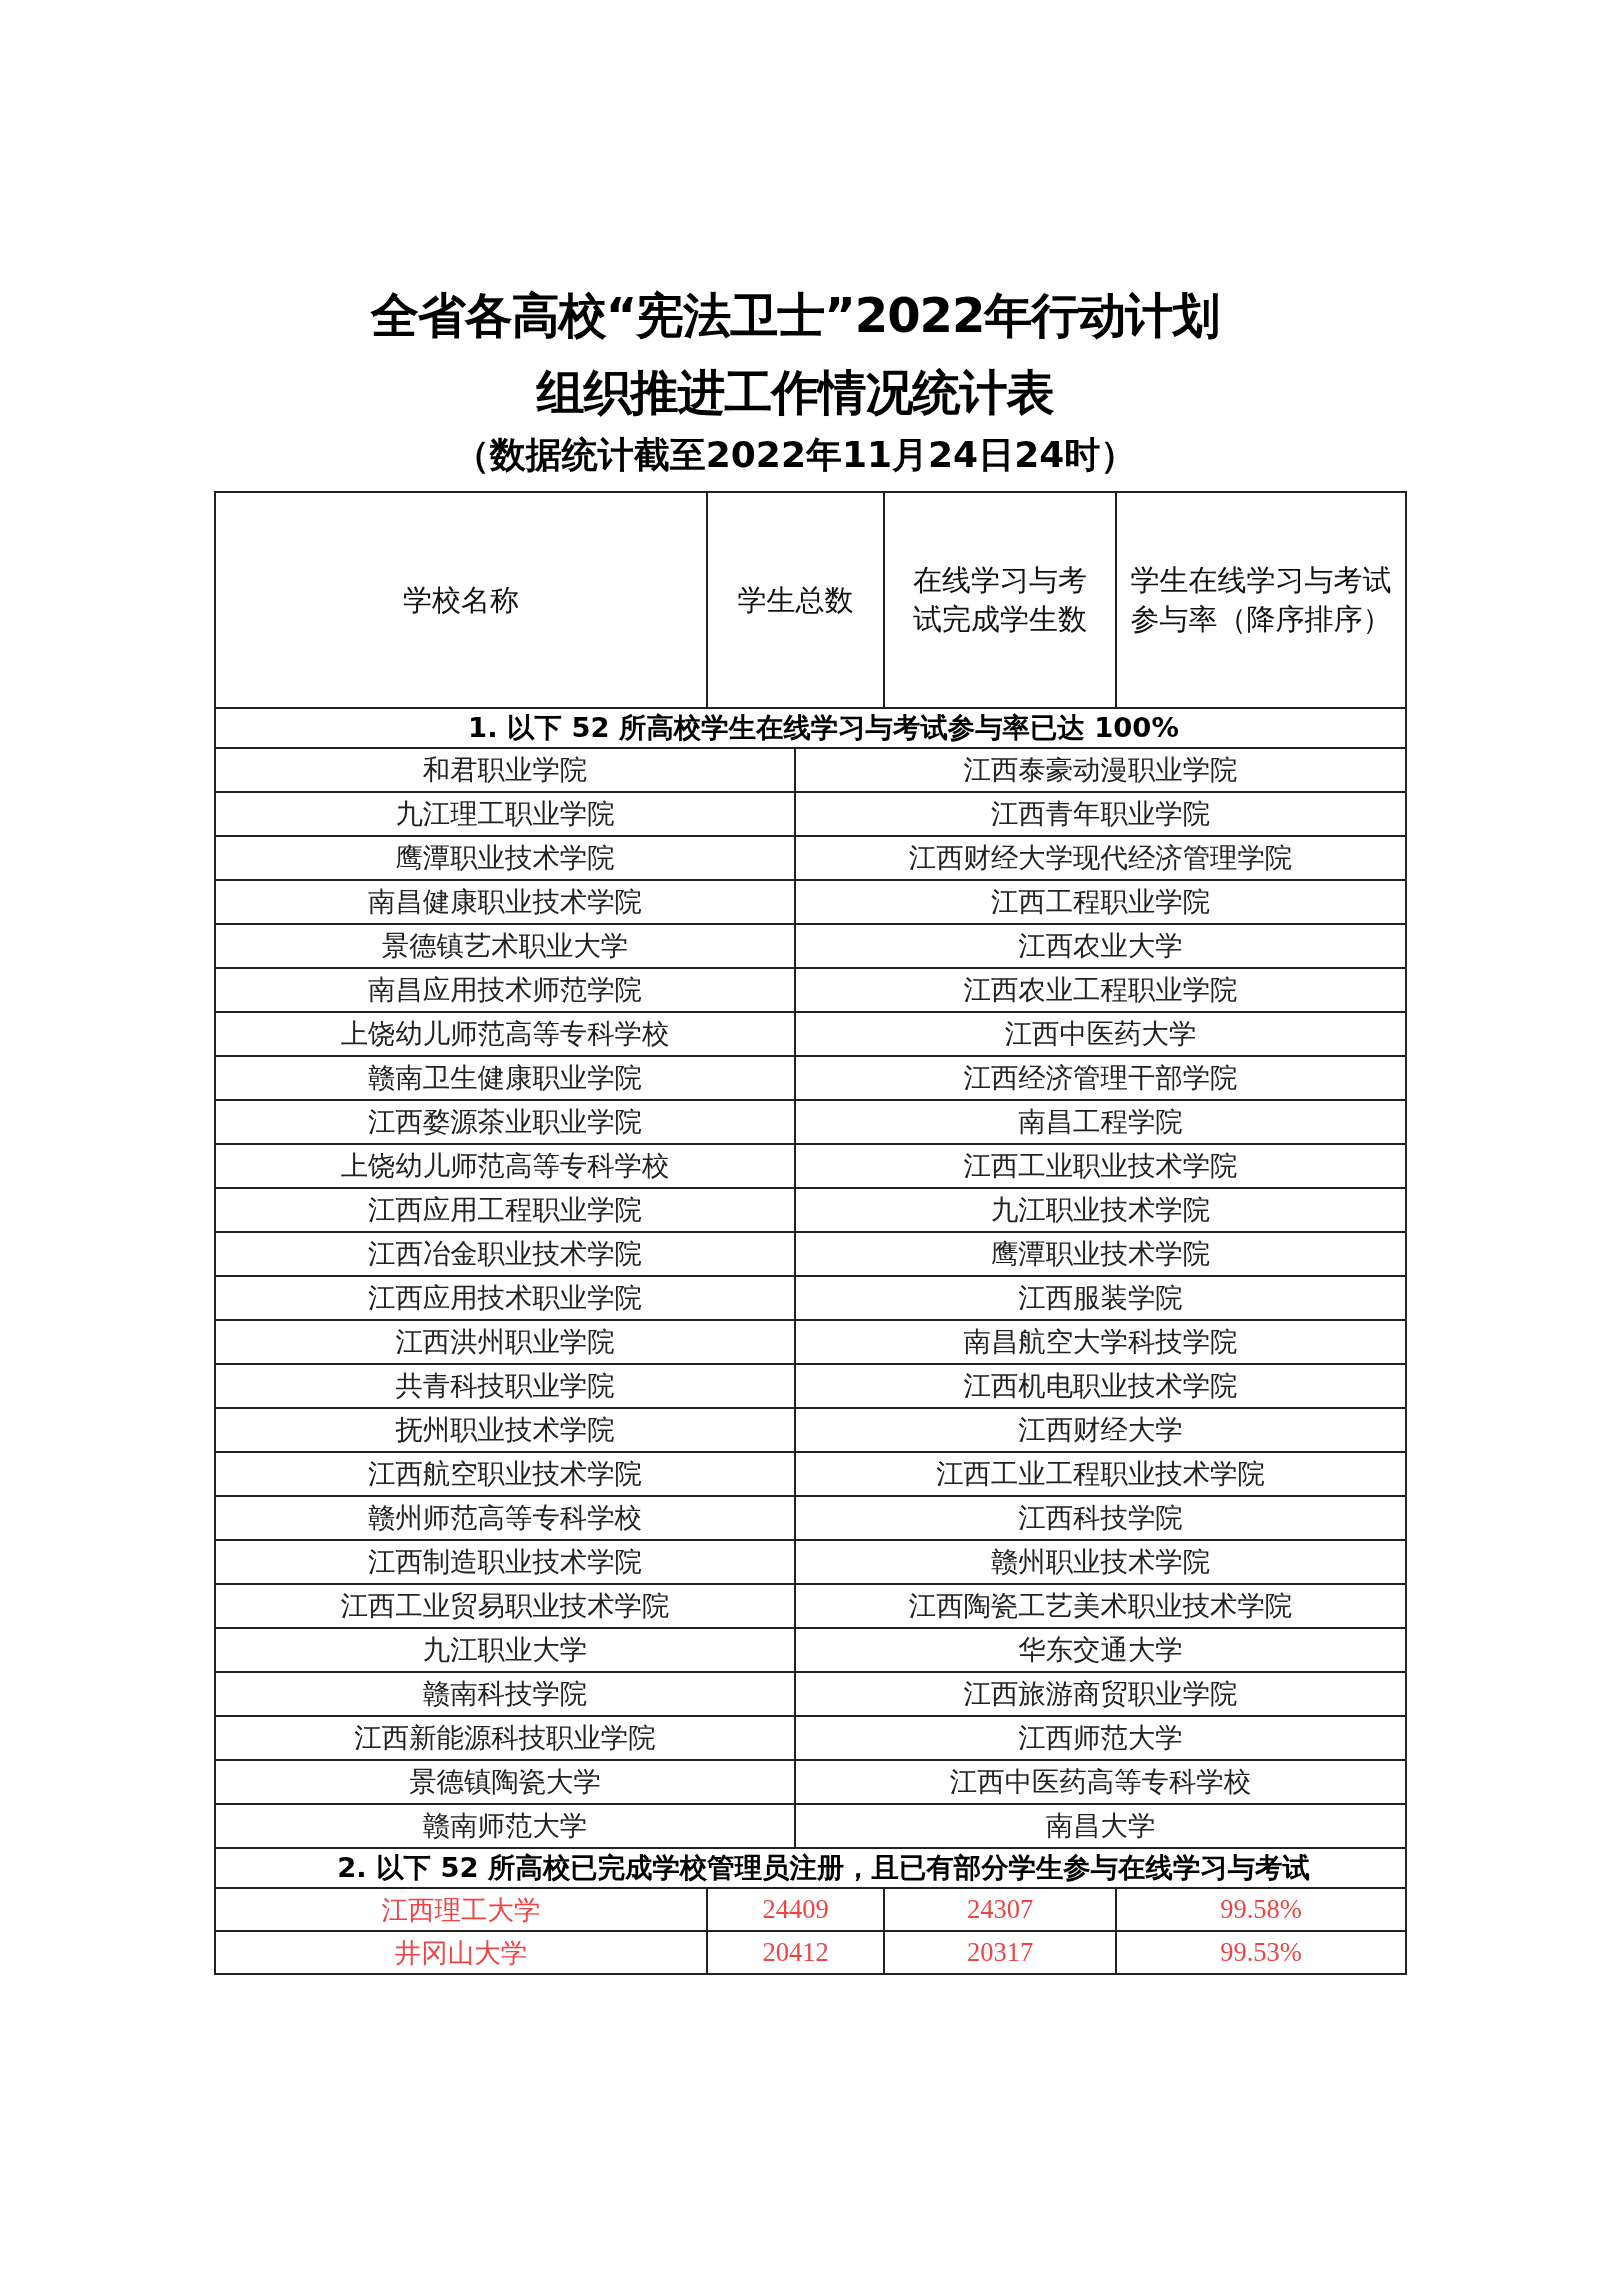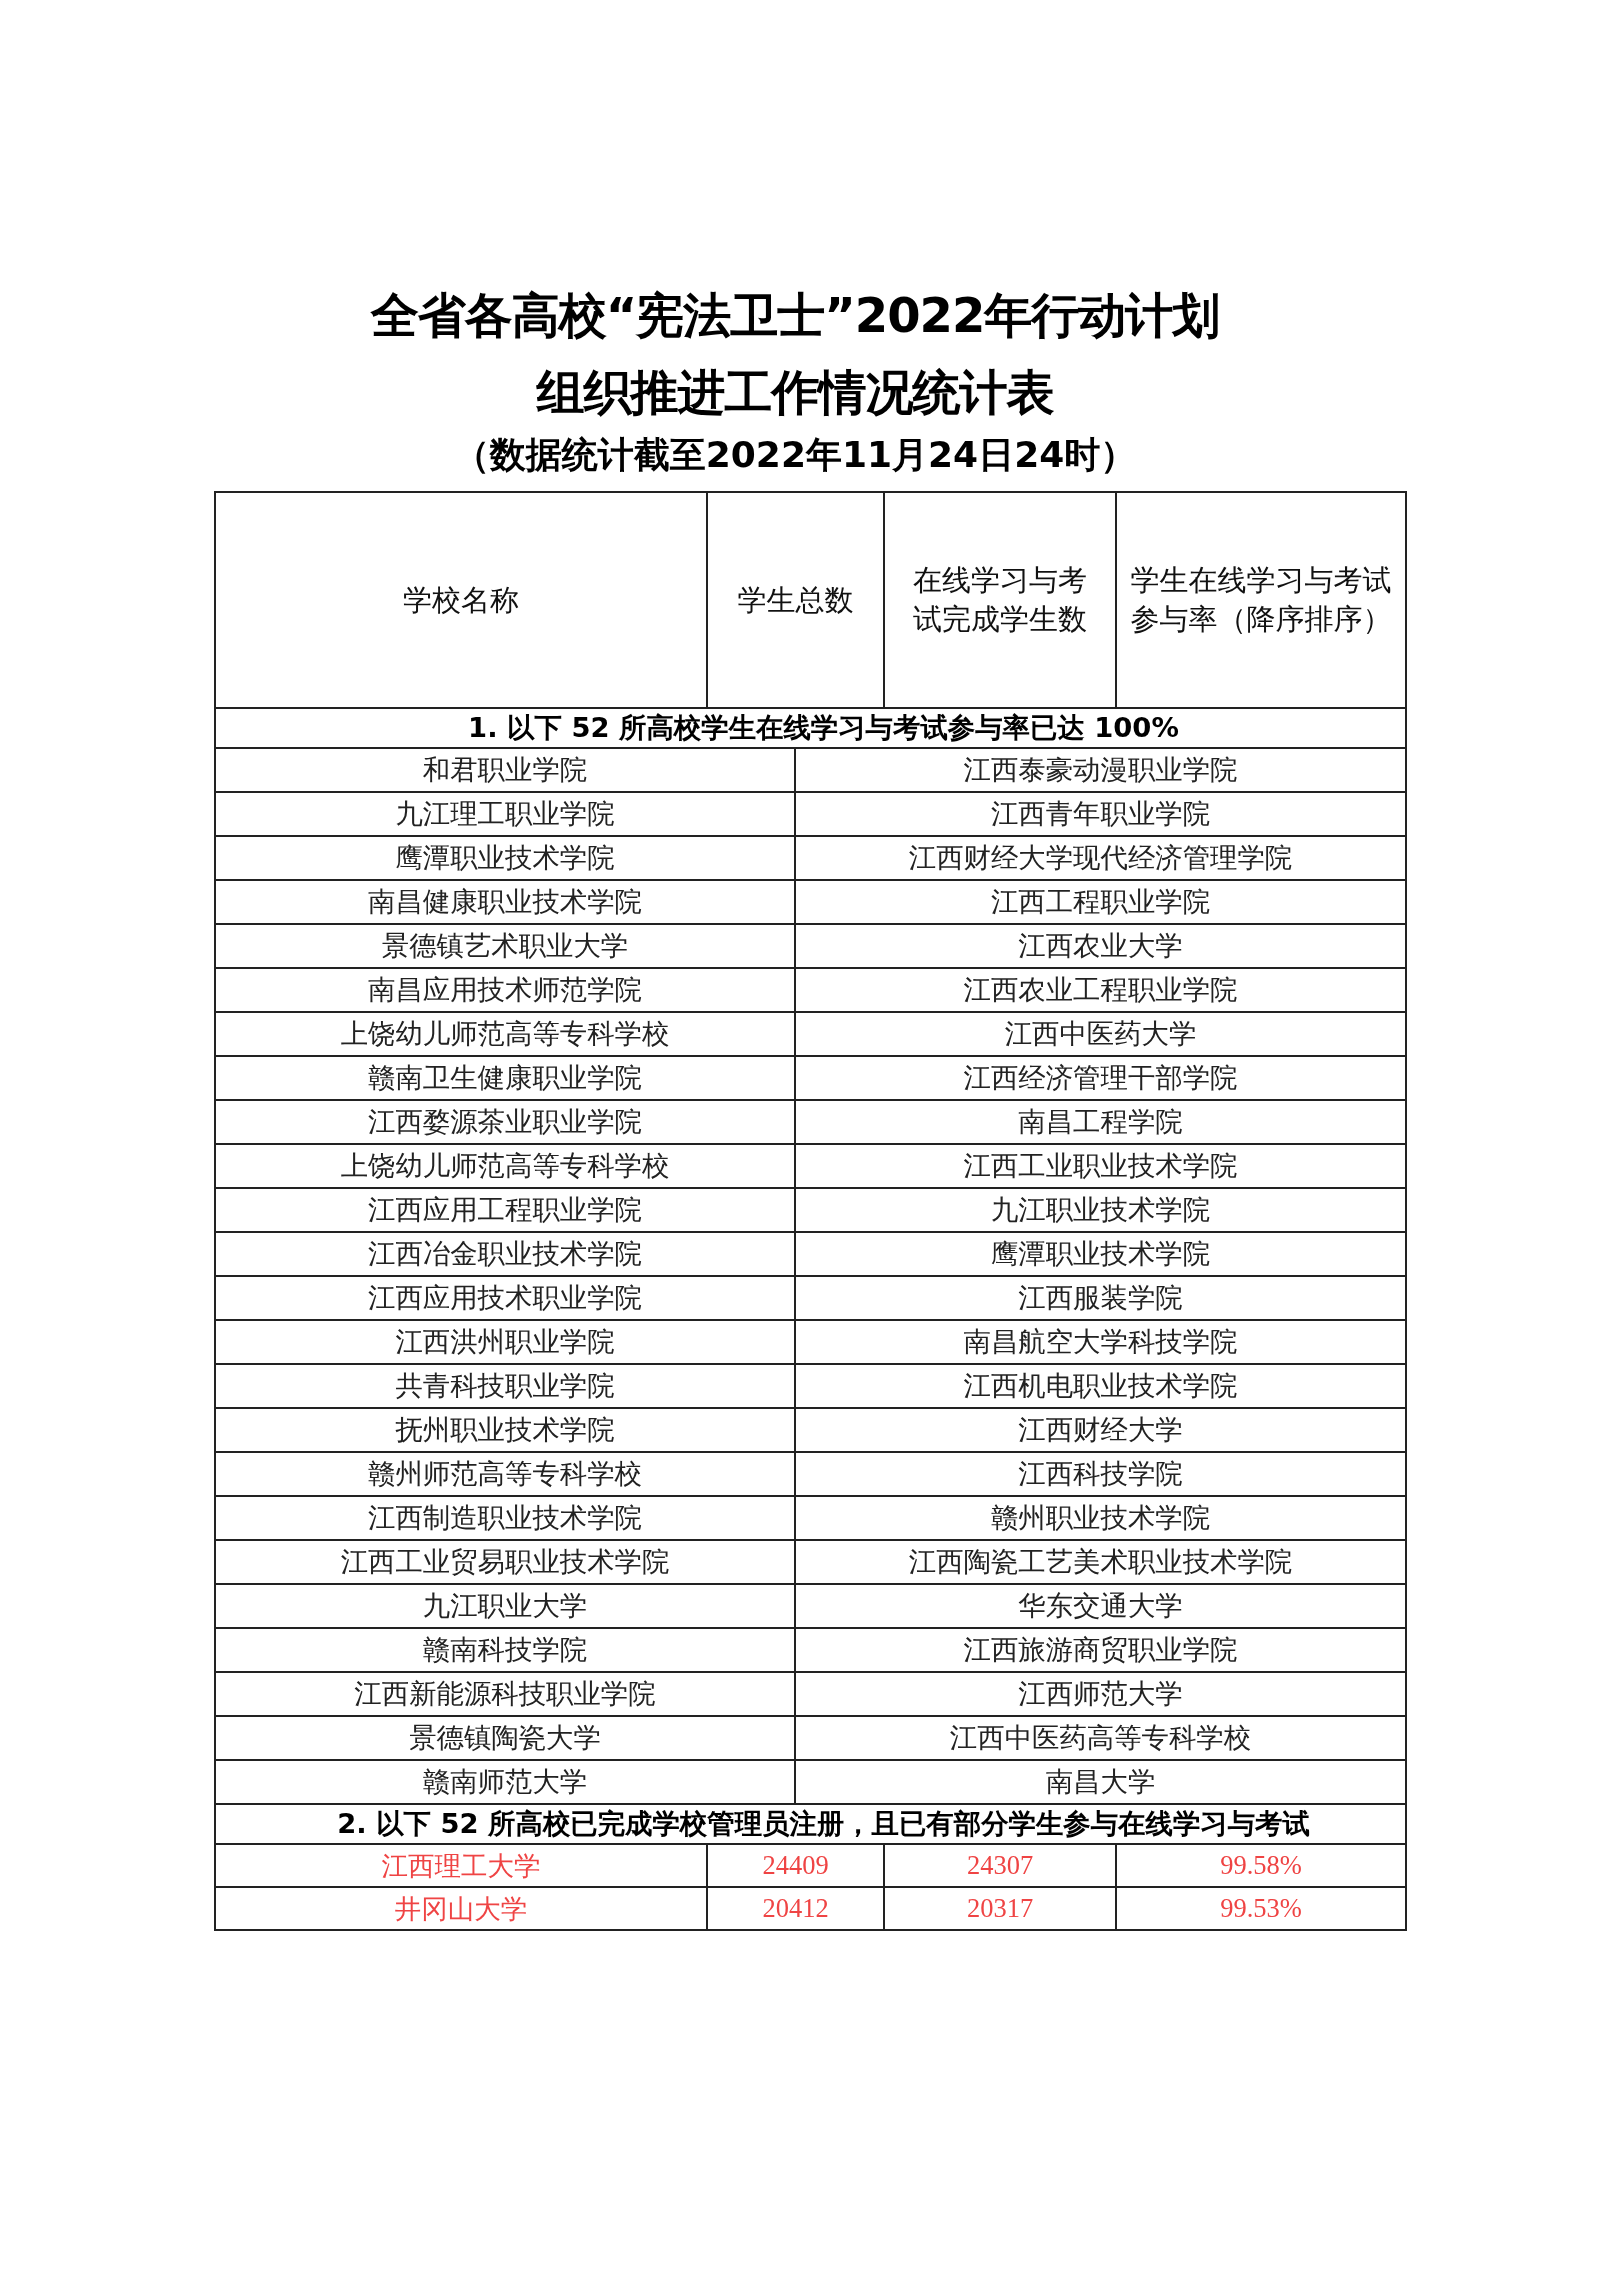--- a/index.html
+++ b/index.html
@@ -106,20 +106,24 @@
       </tr>
       <tr class="lst">
         <td colspan="2">共青科技职业学院</td>
         <td colspan="3">江西机电职业技术学院</td>
       </tr>
       <tr class="lst">
         <td colspan="2">抚州职业技术学院</td>
         <td colspan="3">江西财经大学</td>
       </tr>
       <tr class="lst">
+        <td colspan="2">江西航空职业技术学院</td>
+        <td colspan="3">江西工业工程职业技术学院</td>
+      </tr>
+      <tr class="lst">
         <td colspan="2">赣州师范高等专科学校</td>
         <td colspan="3">江西科技学院</td>
       </tr>
       <tr class="lst">
         <td colspan="2">江西制造职业技术学院</td>
         <td colspan="3">赣州职业技术学院</td>
       </tr>
       <tr class="lst">
         <td colspan="2">江西工业贸易职业技术学院</td>
         <td colspan="3">江西陶瓷工艺美术职业技术学院</td>

